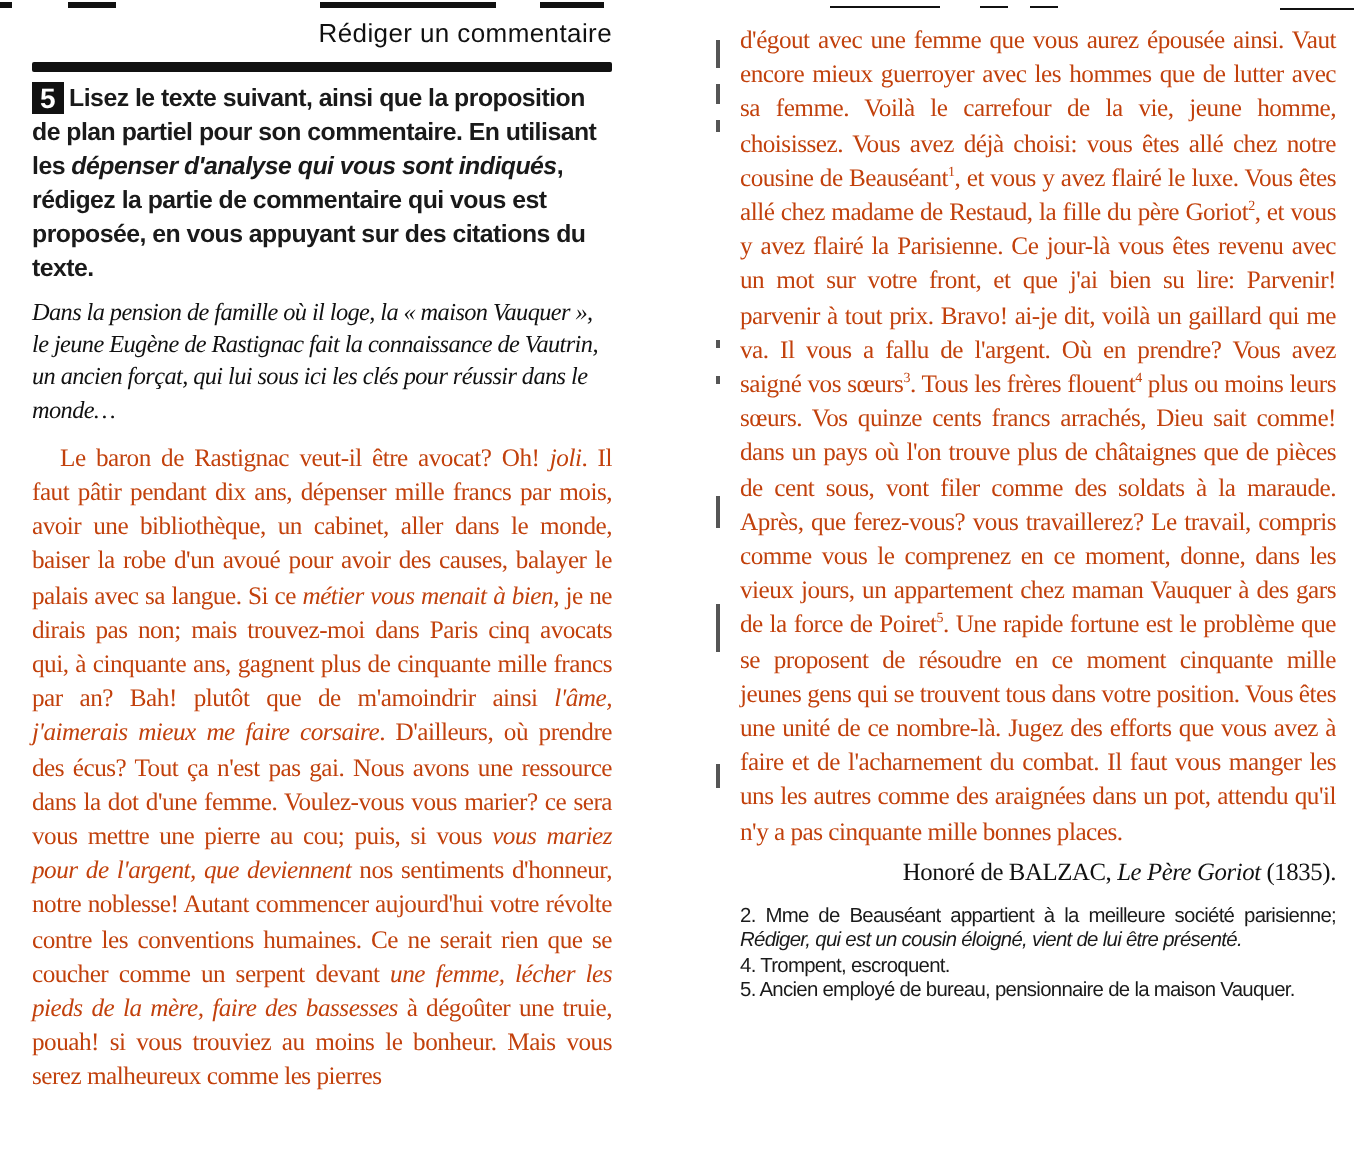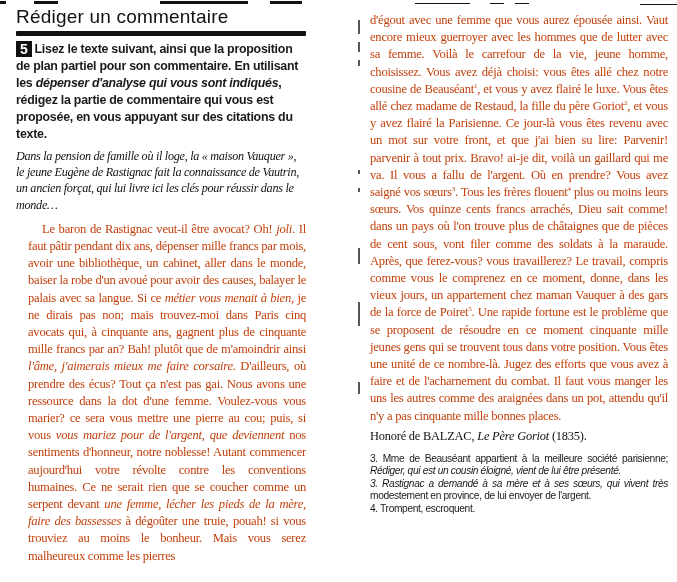--- a/index.html
+++ b/index.html
@@ -9,22 +9,22 @@
     .page { position: absolute; top: 0; left: 0; width: 677px; height: 582px; }
 
     .top-scraps { position: absolute; top: 0; left: 0; width: 677px; height: 6px; }
     .scrap { position: absolute; top: 1px; height: 3px; background: #111; }
 
     .col-left { position: absolute; left: 16px; top: 6px; width: 290px; }
     .col-right { position: absolute; left: 370px; top: 12px; width: 298px; }
 
     .exercise-title {
       font-family: "Liberation Sans", sans-serif;
-      font-size: 19px;
-      text-align: left;
+      font-size: 13px;
+      text-align: right;
       font-weight: normal;
       letter-spacing: 0.2px;
       line-height: 22px;
       color: #111;
     }
     .title-rule {
       height: 5px;
       background: #111;
       margin-top: 3px;
       margin-bottom: 5px;
@@ -63,28 +63,28 @@
     }
 
     .passage {
       font-family: "Liberation Serif", serif;
       font-size: 12.6px;
       line-height: 17.2px;
       text-align: justify;
       letter-spacing: -0.25px;
       color: #c2410c;
     }
-    .passage.first { margin-top: 8px; text-indent: 14px; margin-left: 12px; }
+    .passage.first { margin-top: 8px; text-indent: 14px; }
     .passage em { font-style: italic; }
     .passage sup { font-size: 7px; line-height: 0; vertical-align: super; }
 
     .attribution {
       font-family: "Liberation Serif", serif;
       font-size: 12.4px;
-      text-align: left;
+      text-align: right;
       margin-top: 4px;
       letter-spacing: -0.2px;
     }
     .attribution em { font-style: italic; }
 
     .footnotes {
       margin-top: 9px;
       font-family: "Liberation Sans", sans-serif;
       font-size: 10.2px;
       line-height: 12.4px;
@@ -114,21 +114,21 @@
   </div>
 
   <div class="col-left">
     <h1 class="exercise-title">Rédiger un commentaire</h1>
     <div class="title-rule"></div>
 
     <p class="instruction">
       <span class="ex-number">5</span><span>Lisez le texte suivant, ainsi que la proposition de plan partiel pour son commentaire. En utilisant les </span><em>dépenser d'analyse qui vous sont indiqués</em><span>, rédigez la partie de commentaire qui vous est proposée, en vous appuyant sur des citations du texte.</span>
     </p>
 
-    <p class="intro">Dans la pension de famille où il loge, la « maison Vauquer », le jeune Eugène de Rastignac fait la connaissance de Vautrin, un ancien forçat, qui lui livre ici les clés pour réussir dans le monde…</p>
+    <p class="intro">Dans la pension de famille où il loge, la « maison Vauquer », le jeune Eugène de Rastignac fait la connaissance de Vautrin, un ancien forçat, qui lui sous ici les clés pour réussir dans le monde…</p>
 
     <p class="passage first"><span>Le baron de Rastignac veut-il être avocat? Oh! </span><em>joli</em><span>. Il faut pâtir pendant dix ans, dépenser mille francs par mois, avoir une bibliothèque, un cabinet, aller dans le monde, baiser la robe d'un avoué pour avoir des causes, balayer le palais avec sa langue. Si ce </span><em>métier vous menait à bien</em><span>, je ne dirais pas non; mais trouvez-moi dans Paris cinq avocats qui, à cinquante ans, gagnent plus de cinquante mille francs par an? Bah! plutôt que de m'amoindrir ainsi </span><em>l'âme, j'aimerais mieux me faire corsaire</em><span>. D'ailleurs, où prendre des écus? Tout ça n'est pas gai. Nous avons une ressource dans la dot d'une femme. Voulez-vous vous marier? ce sera vous mettre une pierre au cou; puis, si vous </span><em>vous mariez pour de l'argent, que deviennent</em><span> nos sentiments d'honneur, notre noblesse! Autant commencer aujourd'hui votre révolte contre les conventions humaines. Ce ne serait rien que se coucher comme un serpent devant </span><em>une femme, lécher les pieds de la mère, faire des bassesses</em><span> à dégoûter une truie, pouah! si vous trouviez au moins le bonheur. Mais vous serez malheureux comme les pierres</span></p>
   </div>
 
   <div class="margin-marks">
     <div class="mark" style="top:0;height:14px;"></div>
     <div class="mark" style="top:22px;height:10px;"></div>
     <div class="mark" style="top:40px;height:6px;"></div>
     <div class="mark" style="top:150px;height:4px;"></div>
     <div class="mark" style="top:168px;height:4px;"></div>
@@ -136,19 +136,19 @@
     <div class="mark" style="top:282px;height:24px;"></div>
     <div class="mark" style="top:362px;height:12px;"></div>
   </div>
 
   <div class="col-right">
     <p class="passage"><span>d'égout avec une femme que vous aurez épousée ainsi. Vaut encore mieux guerroyer avec les hommes que de lutter avec sa femme. Voilà le carrefour de la vie, jeune homme, choisissez. Vous avez déjà choisi: vous êtes allé chez notre cousine de Beauséant</span><sup>1</sup><span>, et vous y avez flairé le luxe. Vous êtes allé chez madame de Restaud, la fille du père Goriot</span><sup>2</sup><span>, et vous y avez flairé la Parisienne. Ce jour-là vous êtes revenu avec un mot sur votre front, et que j'ai bien su lire: Parvenir! parvenir à tout prix. Bravo! ai-je dit, voilà un gaillard qui me va. Il vous a fallu de l'argent. Où en prendre? Vous avez saigné vos sœurs</span><sup>3</sup><span>. Tous les frères flouent</span><sup>4</sup><span> plus ou moins leurs sœurs. Vos quinze cents francs arrachés, Dieu sait comme! dans un pays où l'on trouve plus de châtaignes que de pièces de cent sous, vont filer comme des soldats à la maraude. Après, que ferez-vous? vous travaillerez? Le travail, compris comme vous le comprenez en ce moment, donne, dans les vieux jours, un appartement chez maman Vauquer à des gars de la force de Poiret</span><sup>5</sup><span>. Une rapide fortune est le problème que se proposent de résoudre en ce moment cinquante mille jeunes gens qui se trouvent tous dans votre position. Vous êtes une unité de ce nombre-là. Jugez des efforts que vous avez à faire et de l'acharnement du combat. Il faut vous manger les uns les autres comme des araignées dans un pot, attendu qu'il n'y a pas cinquante mille bonnes places.</span></p>
 
     <p class="attribution"><span>Honoré de BALZAC, </span><em>Le Père Goriot</em><span> (1835).</span></p>
 
     <div class="footnotes">
-      <p class="footnote"><span>3. Mme de Beauséant appartient à la meilleure société parisienne; </span><em>Rédiger, qui est un cousin éloigné, vient de lui être présenté.</em></p>
-      <p class="footnote"><em>3. Rastignac a demandé à sa mère et à ses sœurs, qui vivent très</em><span> modestement en province, de lui envoyer de l'argent.</span></p>
+      <p class="footnote"><span>2. Mme de Beauséant appartient à la meilleure société parisienne; </span><em>Rédiger, qui est un cousin éloigné, vient de lui être présenté.</em></p>
       <p class="footnote"><span>4. Trompent, escroquent.</span></p>
+      <p class="footnote"><span>5. Ancien employé de bureau, pensionnaire de la maison Vauquer.</span></p>
     </div>
   </div>
 
 </div>
 
 </body></html>

